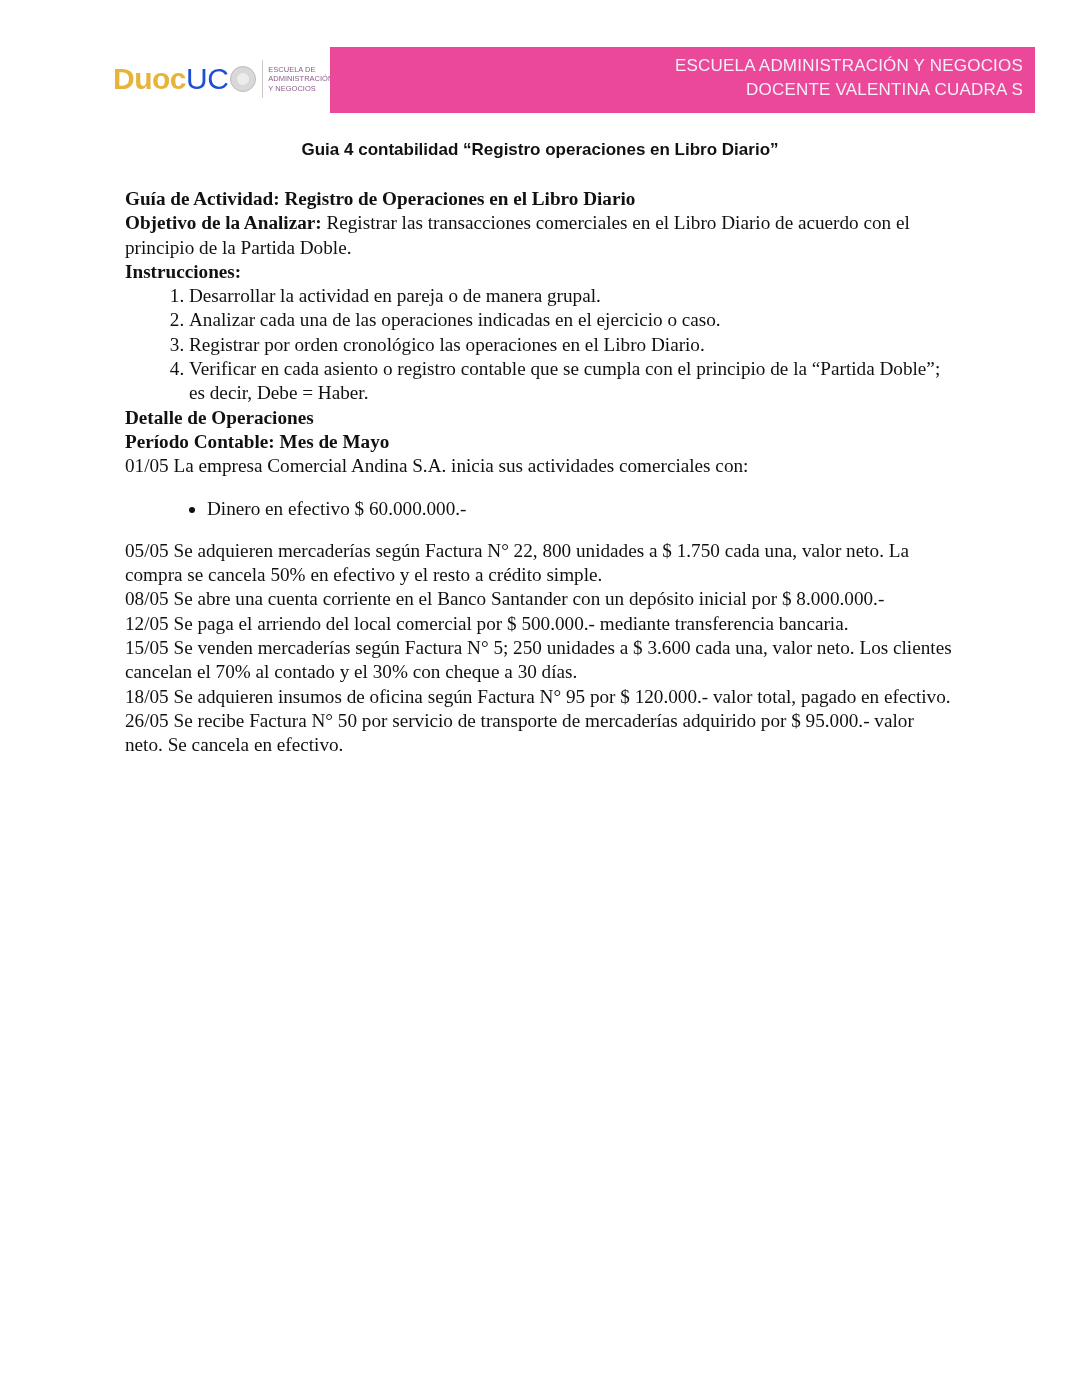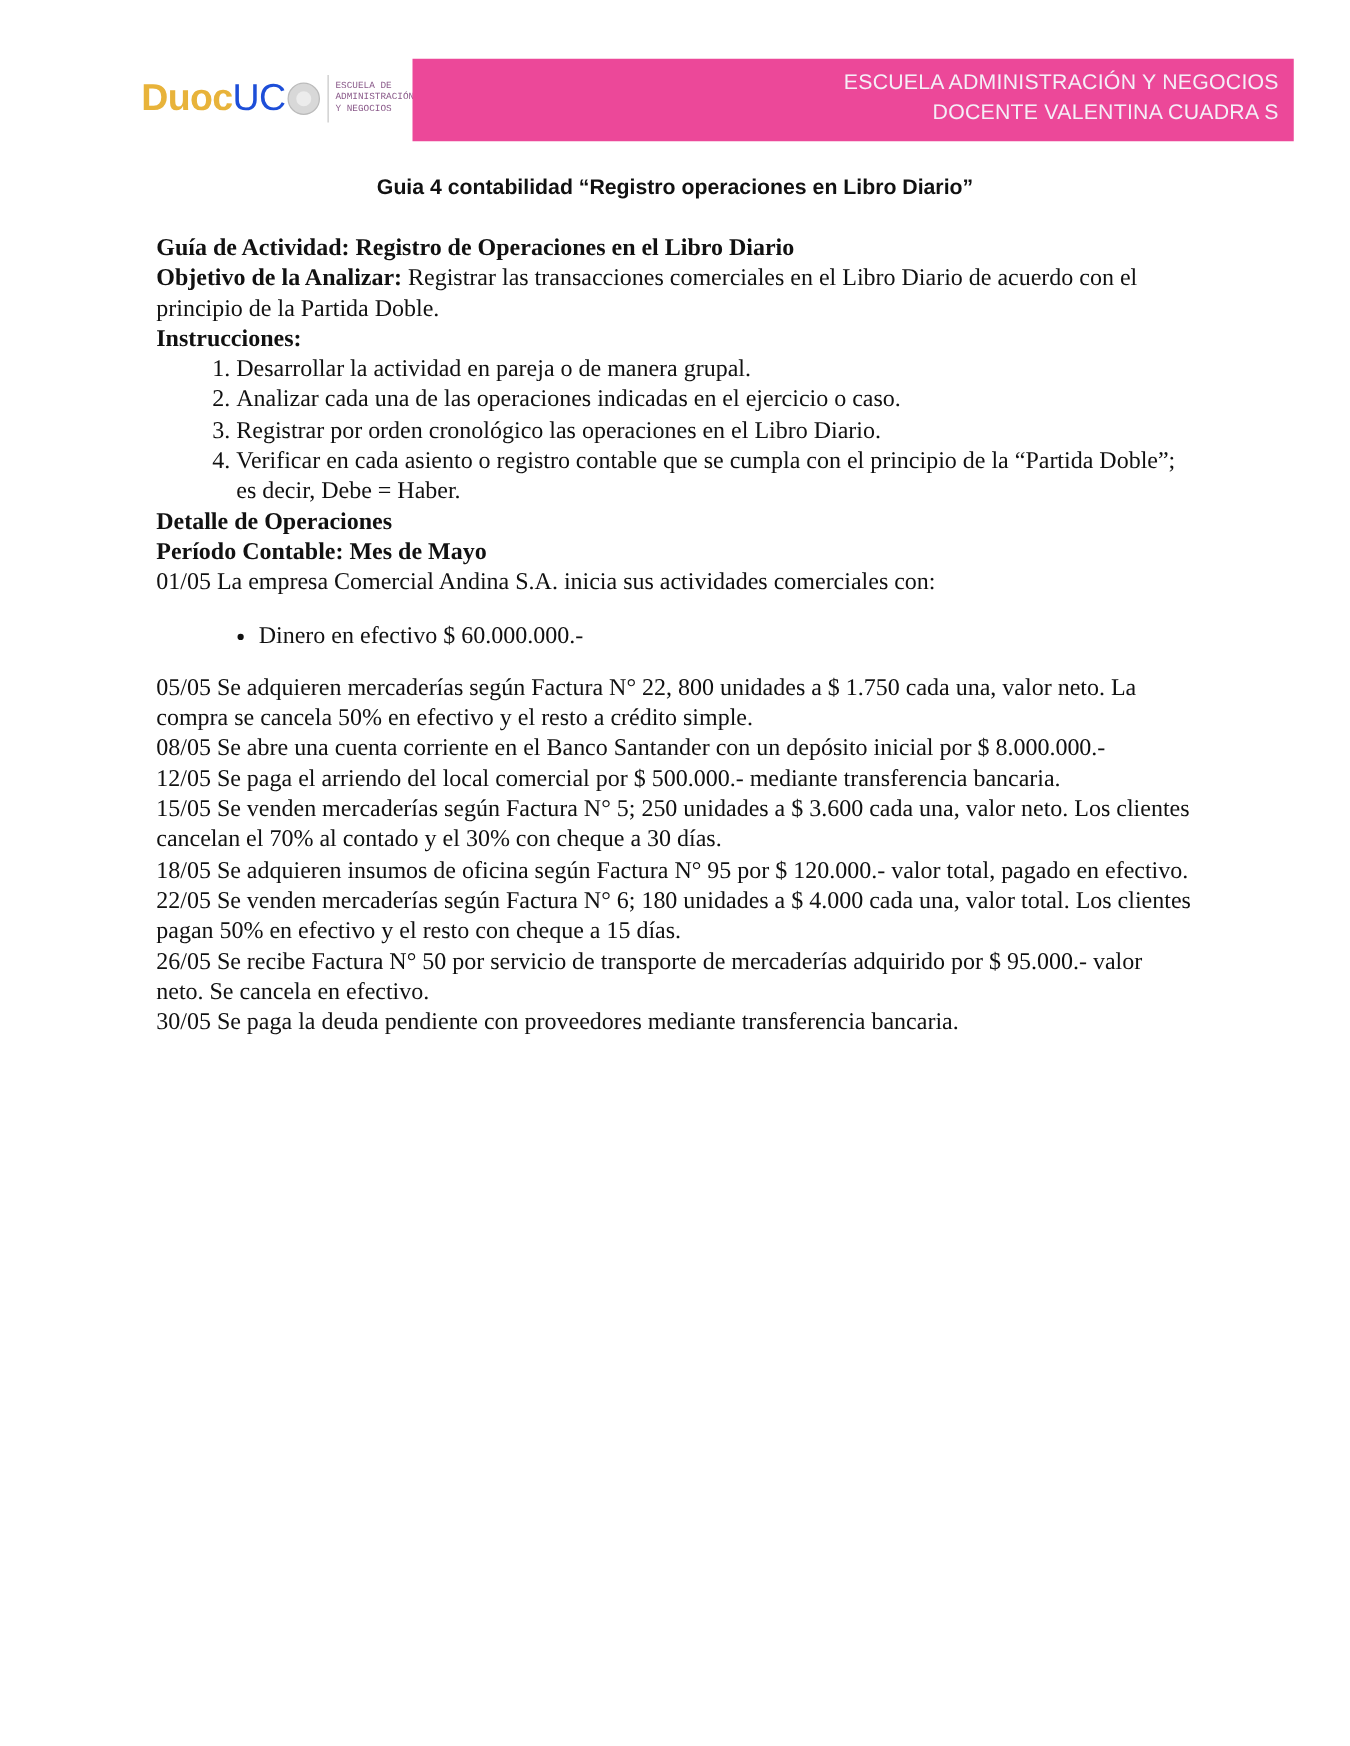--- a/index.html
+++ b/index.html
@@ -4,21 +4,21 @@
 <style>
   html, body { margin:0; padding:0; background:#ffffff; }
   body { width:1080px; height:1397px; position:relative; overflow:hidden; }
   .header { position:absolute; left:0; top:0; width:1080px; height:120px; }
   .logo { position:absolute; left:113px; top:57px; height:44px; display:flex; align-items:center; }
   .logo-duoc { font-family:Liberation Sans, sans-serif; font-weight:bold; font-size:30px; color:#e8b33a; letter-spacing:-0.5px; }
   .logo-uc { font-family:"Liberation Sans", sans-serif; font-weight:normal; font-size:30px; color:#1d4ed8; letter-spacing:-0.5px; }
   .logo-seal { width:24px; height:24px; border-radius:50%; background:#d8d8d8; border:1px solid #bbb; margin-left:2px; margin-right:6px; position:relative; }
   .logo-seal:after { content:""; position:absolute; left:6px; top:6px; width:12px; height:12px; border-radius:50%; background:#ececec; }
   .logo-divider { width:1px; height:38px; background:#c8c8c8; margin-right:5px; }
-  .logo-school { font-family:Liberation Mono, monospace; font-size:7.5px; line-height:9.5px; color:#8a5a8a; text-transform:uppercase; }
+  .logo-school { font-family:Liberation Sans, sans-serif; font-size:7.5px; line-height:9.5px; color:#8a5a8a; text-transform:uppercase; }
   .banner { position:absolute; left:330px; top:47px; width:705px; height:66px; background:#ec4899; }
   .banner-line { position:absolute; right:12px; font-family:"Liberation Sans", sans-serif; font-size:17px; color:#f4eff8; letter-spacing:0.2px; }
   .banner-line.l1 { top:9px; }
   .banner-line.l2 { top:33px; }
   .doc-title { position:absolute; left:0; width:1080px; top:140px; text-align:center; font-family:"Liberation Sans", sans-serif; font-weight:bold; font-size:17px; color:#111; }
   .content { position:absolute; left:125px; top:187px; width:830px; font-family:"Liberation Serif", serif; font-size:19.2px; line-height:24.3px; color:#111; }
   .content p { margin:0; }
   .b { font-weight:bold; }
   ol { margin:0; padding:0 0 0 64px; }
   ol li { padding-left:0; }
@@ -61,16 +61,14 @@
   <p class="b">Período Contable: Mes de Mayo</p>
   <p>01/05 La empresa Comercial Andina S.A. inicia sus actividades comerciales con:</p>
   <ul>
     <li>Dinero en efectivo $ 60.000.000.-</li>
   </ul>
   <p>05/05 Se adquieren mercaderías según Factura N° 22, 800 unidades a $ 1.750 cada una, valor neto. La compra se cancela 50% en efectivo y el resto a crédito simple.</p>
   <p>08/05 Se abre una cuenta corriente en el Banco Santander con un depósito inicial por $ 8.000.000.-</p>
   <p>12/05 Se paga el arriendo del local comercial por $ 500.000.- mediante transferencia bancaria.</p>
   <p>15/05 Se venden mercaderías según Factura N° 5; 250 unidades a $ 3.600 cada una, valor neto. Los clientes cancelan el 70% al contado y el 30% con cheque a 30 días.</p>
   <p>18/05 Se adquieren insumos de oficina según Factura N° 95 por $ 120.000.- valor total, pagado en efectivo.</p>
-  <p>22/05 Se venden mercaderías según Factura N° 6; 180 unidades a $ 4.000 cada una, valor total. Los clientes pagan 50% en efectivo y el resto con cheque a 15 días.</p>
   <p>26/05 Se recibe Factura N° 50 por servicio de transporte de mercaderías adquirido por $ 95.000.- valor neto. Se cancela en efectivo.</p>
-  <p>30/05 Se paga la deuda pendiente con proveedores mediante transferencia bancaria.</p>
 </div>
 
 </body></html>

